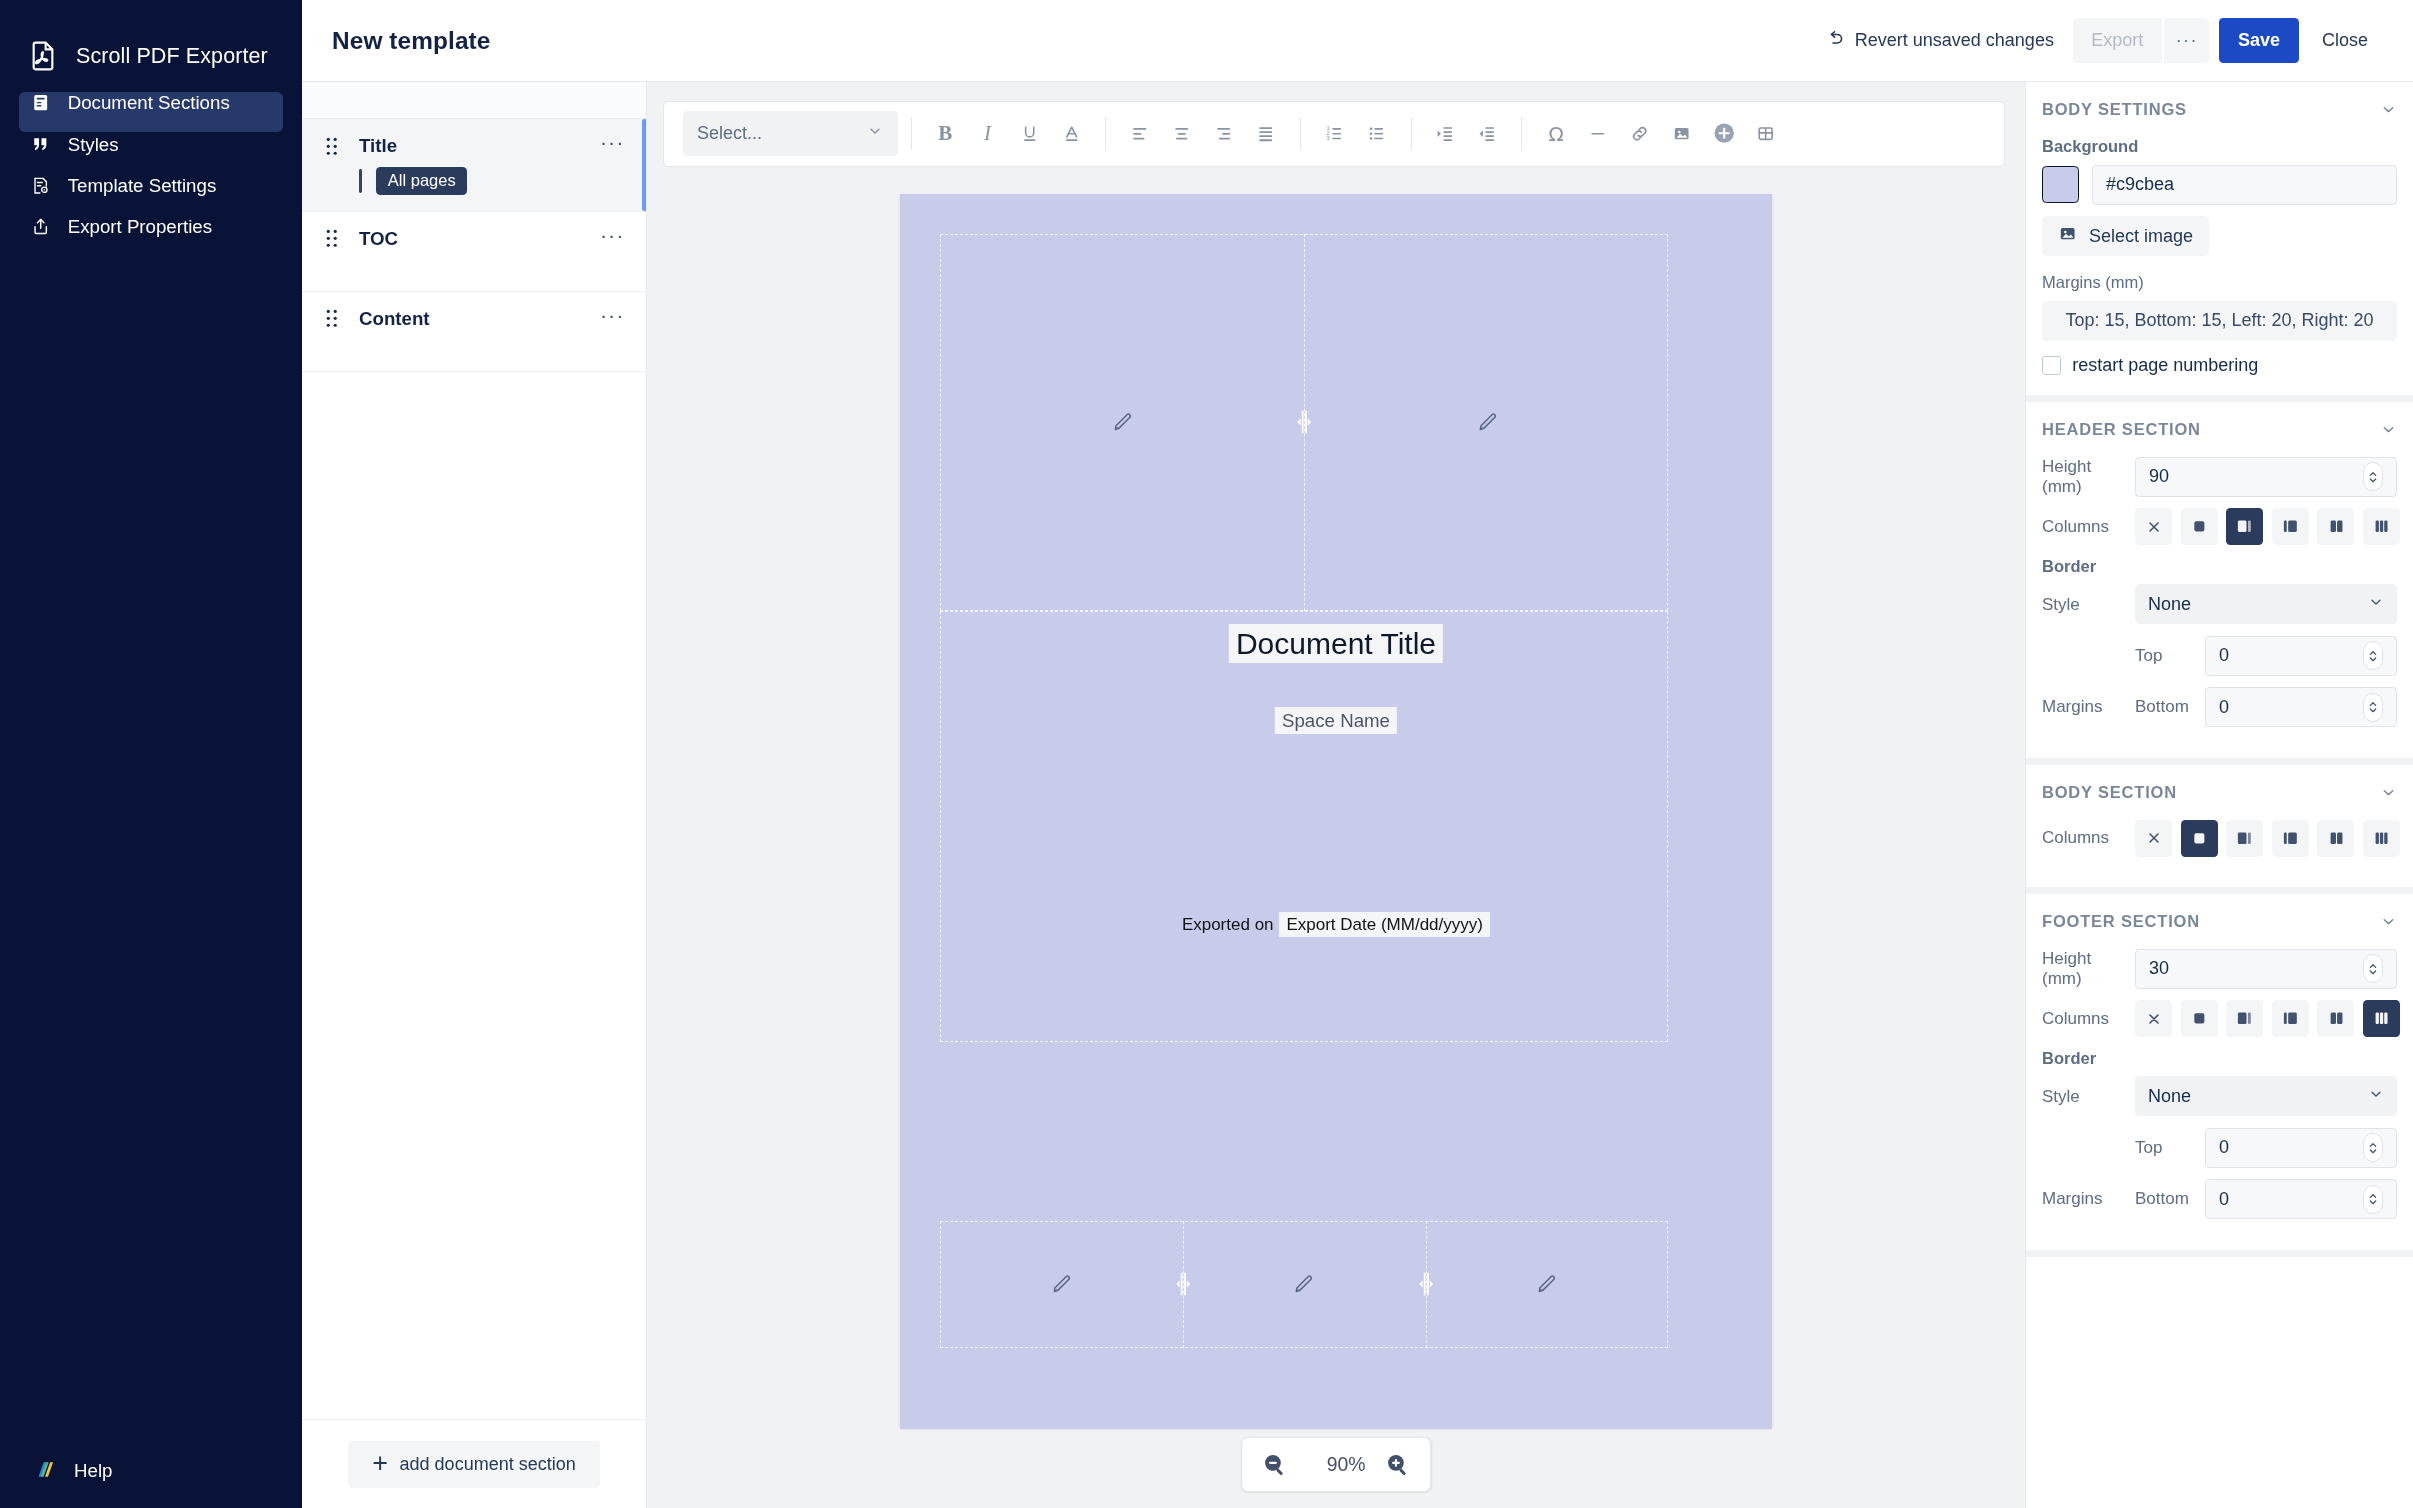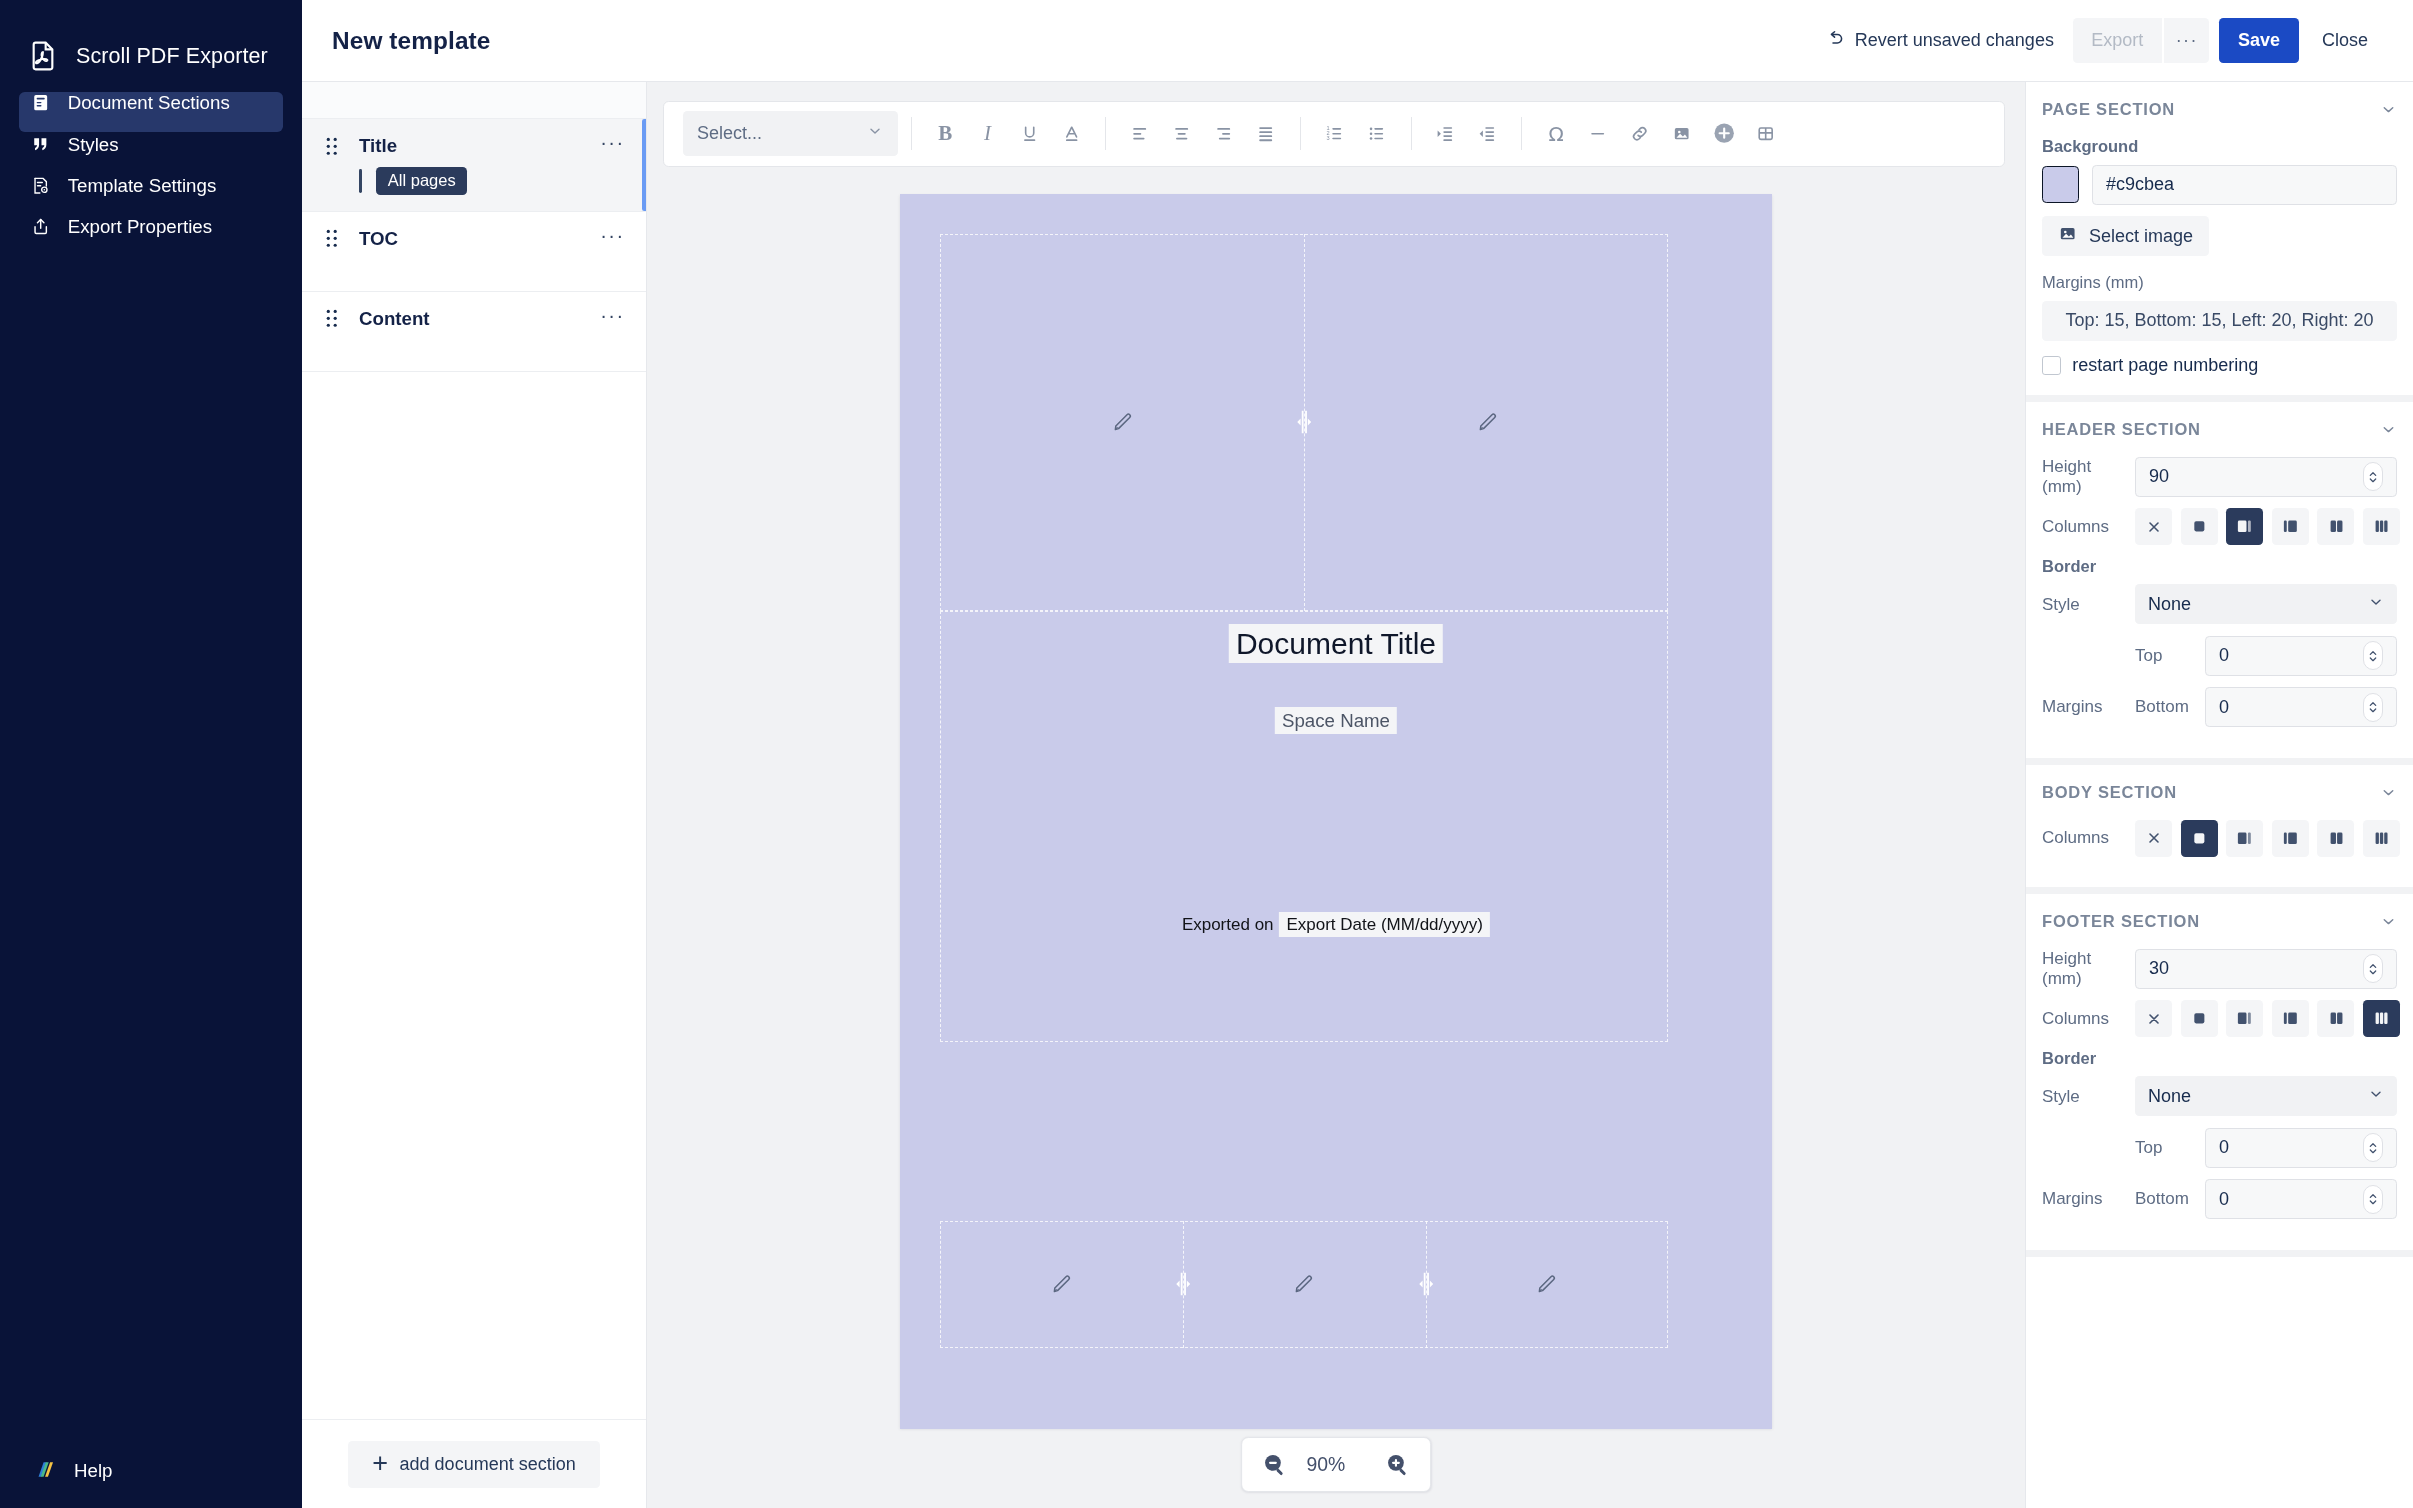--- a/index.html
+++ b/index.html
@@ -182,21 +182,21 @@
   .exported-box { background:#f4f5f7; padding:2.9px 7.2px; font-size:17px; color:#111318; }
 
   .zoom-bar {
     position:absolute; left:50%; transform:translateX(-50%);
     bottom: 16px;
     background:#ffffff; border:0.7px solid #e4e6ea; border-radius: 7.2px;
     height: 55px; display:flex; align-items:center; gap:18.7px;
     padding: 0 18.7px;
     box-shadow: 0 0.7px 2.2px rgba(9,19,56,.08);
   }
-  .zoom-val { font-size: 19.4px; color:#44506b; min-width: 59px; text-align:left; }
+  .zoom-val { font-size: 19.4px; color:#44506b; min-width: 59px; text-align:right; }
   .zoom-ico { cursor:pointer; display:flex; }
 
   
   .settings {
     width: 388px; flex:0 0 388px; height:100%;
     background:#ffffff; border-left:0.7px solid #e6e8ec;
     overflow:hidden;
   }
   .panel { border-bottom: 7.2px solid #f1f2f4; padding: 0 16px 18.7px 16px; }
   .panel-head {
@@ -677,21 +677,21 @@
                 </svg>
             </span>
           </div>
         </div>
       </section>
 
       <aside class="settings">
 
         <div class="panel">
           <div class="panel-head">
-            <span class="panel-title">PAGE SECTION</span>
+            <span class="panel-title">BODY SETTINGS</span>
             <span class="panel-chev">
               <svg width="17" height="17" viewBox="0 0 24 24" fill="none">
                   <path d="M6 9.5l6 5.5 6-5.5" stroke="#7a8699" stroke-width="2" stroke-linecap="round" stroke-linejoin="round"></path>
                 </svg>
             </span>
           </div>
 
           <div class="field-label">Background</div>
           <div class="row">
             <span class="swatch"></span>

